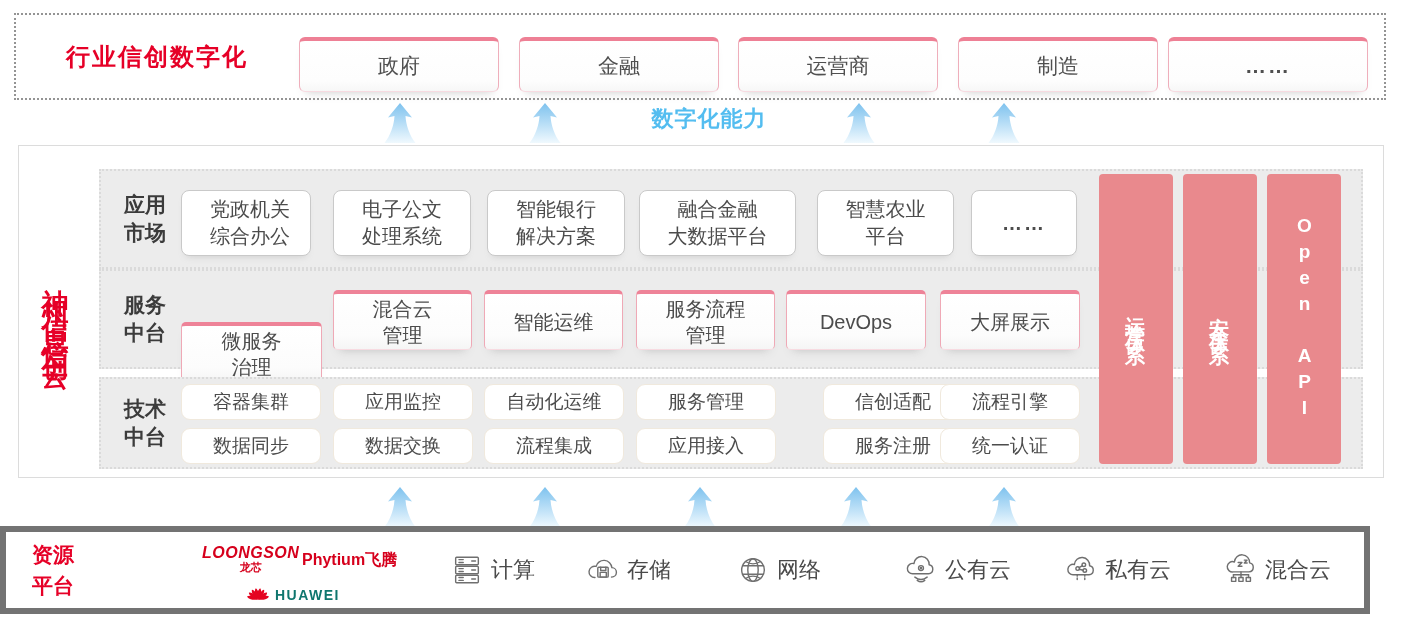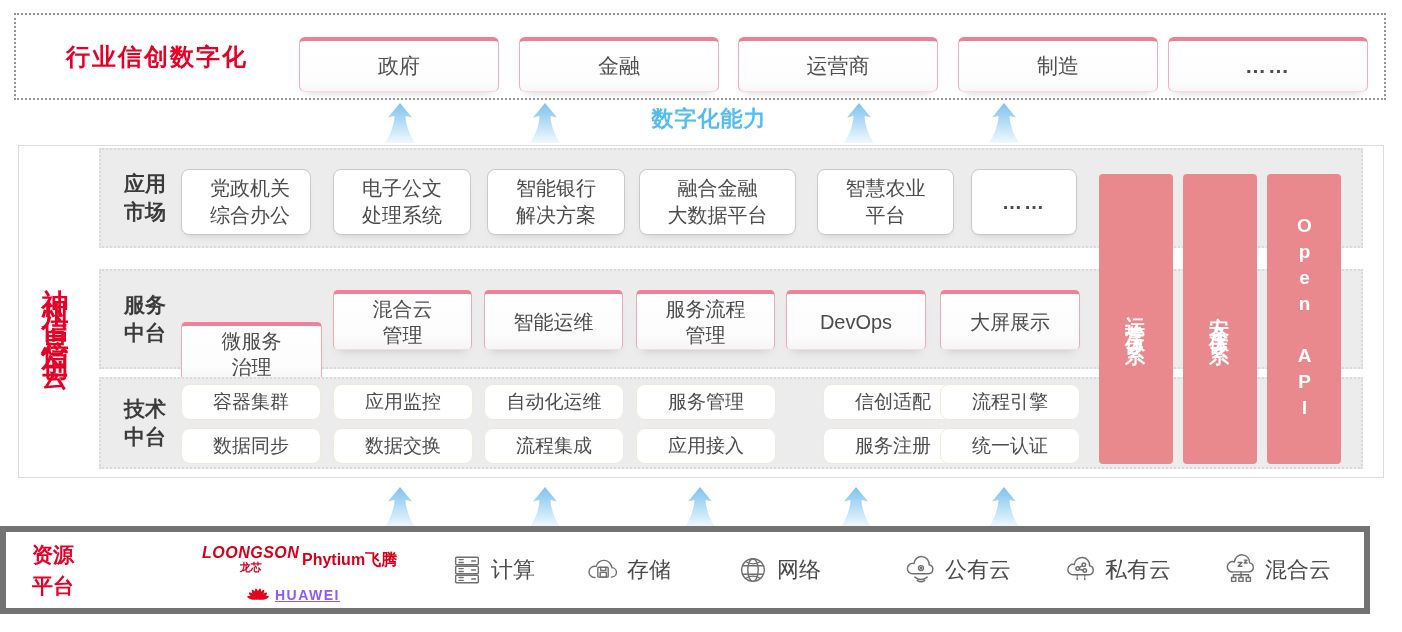--- a/index.html
+++ b/index.html
@@ -29,21 +29,21 @@
 
   
   .main { position:absolute; left:18px; top:145px; width:1366px; height:333px;
     background:#fff; border:1px solid #dcdcdc; }
   .v-title-wrap { position:absolute; left:12px; top:20px; width:48px; height:293px;
     display:flex; align-items:center; justify-content:center; }
   .v-title { writing-mode:vertical-lr; text-orientation:upright; color:#e60027;
     font-size:27px; font-weight:bold; letter-spacing:13px; }
 
   .panel { position:absolute; left:80px; width:1264px; background:#ececec; border:2px dotted #dadada; }
-  .panel-1 { top:2px;  height:100px; }
+  .panel-1 { top:23px;  height:100px; }
   .panel-2 { top:123px; height:100px; }
   .panel-3 { top:231px; height:92px; }
   .row-label { position:absolute; left:12px; top:0; width:64px; height:100%;
     display:flex; flex-direction:column; align-items:center; justify-content:center;
     font-size:21px; font-weight:bold; color:#3b3b3b; line-height:1.35; }
 
   .box { position:absolute; display:flex; flex-direction:column; align-items:center;
     justify-content:center; text-align:center; color:#4c4c4c; background:#fff; }
   .box-plain { top:19px; height:66px; border:1px solid #c9c9c9; border-radius:8px;
     font-size:20px; line-height:1.35; box-shadow:0 5px 7px -5px rgba(150,150,150,.4); }
@@ -79,21 +79,21 @@
   .res-label { position:absolute; left:26px; top:0; height:100%; display:flex;
     flex-direction:column; justify-content:center; color:#e60027; font-size:21px;
     font-weight:bold; line-height:1.5; }
   .vendors { position:absolute; left:178px; top:8px; width:230px; height:72px; }
   .loongson { position:absolute; left:18px; top:4px; text-align:center; color:#d6001c; }
   .loongson .en { font-size:16px; font-weight:bold; font-style:italic; letter-spacing:.5px; display:block; }
   .loongson .cn { font-size:11px; font-weight:bold; display:block; margin-top:-2px; }
   .phytium { position:absolute; left:118px; top:10px; color:#d6001c; font-size:16px; }
   .phytium .en { font-weight:bold; } .phytium .cn { font-weight:bold;font-family:Liberation Serif, serif; }
   .huawei { position:absolute; left:62px; top:44px; display:flex; align-items:center; gap:5px; }
-  .huawei .hw-text { color:#8b5cf6; font-size:14px; font-weight:bold; letter-spacing:1.5px;text-decoration:underline; }
+  .huawei .hw-text { color:#0f766e; font-size:14px; font-weight:bold; letter-spacing:1.5px; }
   .res-item { position:absolute; top:0; height:100%; display:flex; align-items:center; gap:7px; }
   .res-item .lbl { font-size:22px; color:#4a4a4a; }
   .ri-0 { left:444px; } .ri-1 { left:580px; } .ri-2 { left:730px; }
   .ri-3 { left:898px; } .ri-4 { left:1058px; } .ri-5 { left:1218px; }
   .res-ico { stroke:#6f6f6f; fill:none; stroke-width:1.5; stroke-linecap:round; stroke-linejoin:round; }
 </style>
 </head>
 <body>
 
 <div class="canvas">

